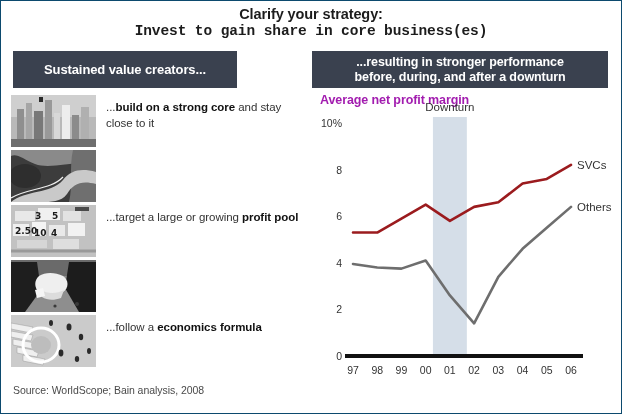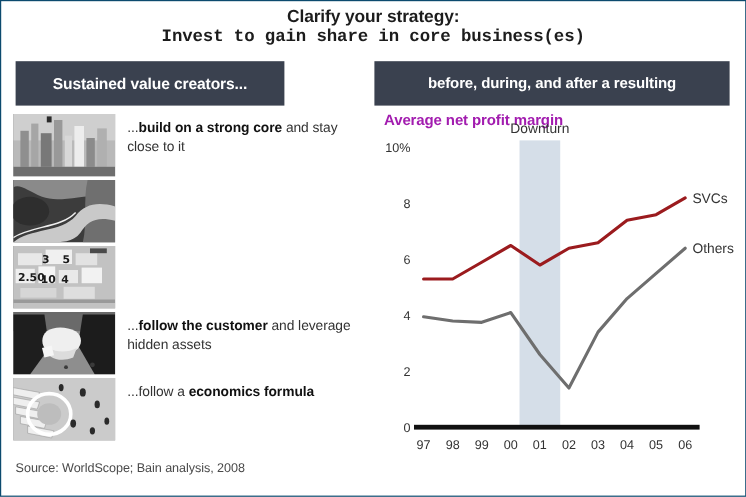--- a/index.html
+++ b/index.html
@@ -70,21 +70,22 @@
     <span>Clarify your strategy:</span>
     <span class="l2">Invest to gain share in core business(es)</span>
   </div>
 
   <div class="hdr" id="hdr-left">
     <span>Sustained value creators...</span>
   </div>
 
   <div class="hdr" id="hdr-right">
     <div>
-      <span>before, during, and after a resulting</span>
+      <span>...resulting in stronger performance</span>
+      <span>before, during, and after a downturn</span>
     </div>
   </div>
 
   <div class="rowlist">
 
     <div class="row">
       <div class="thumb">
         <svg viewBox="0 0 85 52" preserveAspectRatio="none">
           <rect width="85" height="52" fill="#b9b9b9"></rect>
           <rect x="0" y="0" width="85" height="22" fill="#cfcfcf"></rect>
@@ -133,37 +134,37 @@
             <text x="4" y="29">2.50</text>
             <text x="24" y="14">3</text>
             <text x="41" y="14">5</text>
             <text x="23" y="31">10</text>
             <text x="40" y="31">4</text>
           </g>
           <rect x="64" y="2" width="14" height="4" fill="#4a4a4a"></rect>
           <path d="M0 46 H85" stroke="#9a9a9a" stroke-width="3"></path>
         </svg>
       </div>
+      <div class="rowtext">...target a large or growing <b>profit pool</b></div>
     </div>
 
     <div class="row">
       <div class="thumb">
         <svg viewBox="0 0 85 52" preserveAspectRatio="none">
           <rect width="85" height="52" fill="#8e8e8e"></rect>
           <rect x="0" y="0" width="85" height="16" fill="#6a6a6a"></rect>
           <path d="M0 2 L26 2 L30 30 L14 52 L0 52 Z" fill="#1e1e1e"></path>
           <path d="M85 2 L58 2 L54 28 L68 52 L85 52 Z" fill="#1c1c1c"></path>
           <path d="M28 16 C34 12 44 12 52 16 C58 20 58 28 52 32 C44 36 34 36 28 32 C23 28 23 20 28 16 Z" fill="#efefef"></path>
           <path d="M30 30 C36 34 46 34 53 30 L50 38 C42 41 36 40 31 37 Z" fill="#dcdcdc"></path>
           <path d="M24 30 L32 28 L34 36 L26 38 Z" fill="#f6f6f6"></path>
           <circle cx="66" cy="44" r="2" fill="#3a3a3a"></circle>
           <circle cx="44" cy="46" r="1.6" fill="#3a3a3a"></circle>
         </svg>
       </div>
-      <div class="rowtext">...<b>follow the customer</b> and leverage hidden assets</div>
     </div>
 
     <div class="row">
       <div class="thumb">
         <svg viewBox="0 0 85 52" preserveAspectRatio="none">
           <rect width="85" height="52" fill="#c7c7c7"></rect>
           <path d="M0 0 H85 V52 H0 Z" fill="#cbcbcb"></path>
           <g fill="#efefef" stroke="#9a9a9a" stroke-width="0.5">
             <path d="M0 8 L22 12 L20 18 L0 14 Z"></path>
             <path d="M0 16 L22 20 L20 26 L0 22 Z"></path>

